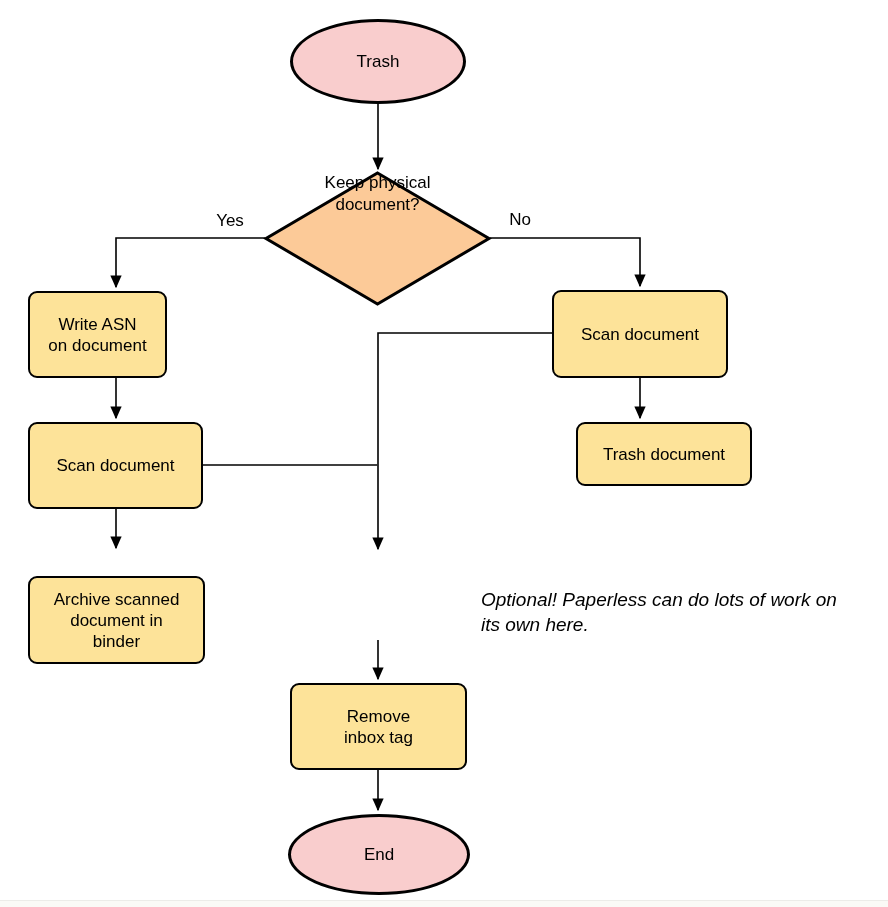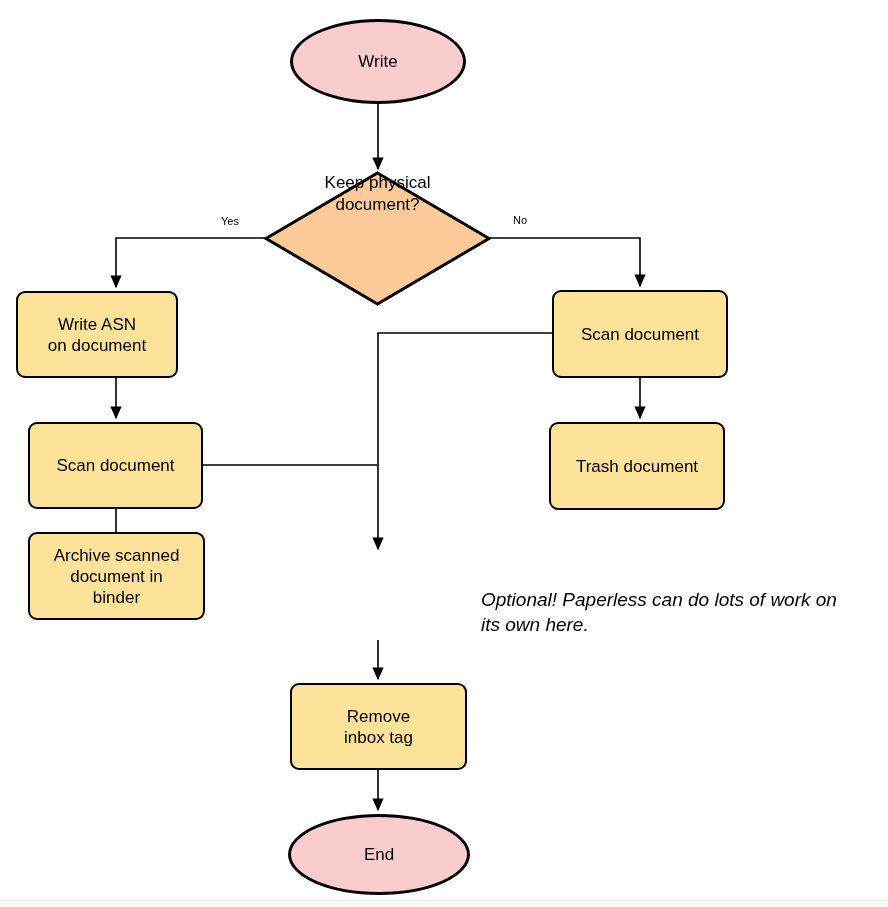--- a/index.html
+++ b/index.html
@@ -52,21 +52,21 @@
   }
   .decision-svg {
     position: absolute;
     left: 0; top: 0;
     overflow: visible;
   }
   .decision-wrap .node-label { position: relative; }
   .edge-label {
     position: absolute;
     transform: translate(-50%, -50%);
-    font-size: 11px;
+    font-size: 17px;
     line-height: 18px;
     background: #ffffff;
     padding: 0 2px;
     white-space: nowrap;
   }
   .annotation {
     position: absolute;
     font-size: 19px;
     line-height: 25px;
     font-style: italic;
@@ -103,51 +103,51 @@
       <path d="M116 509 V548" marker-end="url(#arrow)"></path>
       <path d="M640 378 V418" marker-end="url(#arrow)"></path>
       <path d="M552 333 H378 V549" marker-end="url(#arrow)"></path>
       <path d="M203 465 H377.2"></path>
       <path d="M378 640 V679" marker-end="url(#arrow)"></path>
       <path d="M378 770 V810" marker-end="url(#arrow)"></path>
     </g>
   </svg>
 
   <div class="node terminator" style="left:290px;top:19px;width:176px;height:85px">
-    <span class="node-label">Write</span>
+    <span class="node-label">Trash</span>
   </div>
 
   <div class="decision-wrap" style="left:265px;top:172px;width:225px;height:133px">
     <svg class="decision-svg" width="225" height="133" viewBox="0 0 225 133" xmlns="http://www.w3.org/2000/svg">
       <polygon points="112.5,1 224,66.5 112.5,132 1,66.5" stroke="#000000" stroke-width="3" fill="#FCCA98"></polygon>
     </svg>
     <span class="node-label">Keep physical
 document?</span>
   </div>
 
-  <div class="node process" style="left:16px;top:291px;width:162px;height:87px">
+  <div class="node process" style="left:28px;top:291px;width:139px;height:87px">
     <span class="node-label">Write ASN
 on document</span>
   </div>
 
   <div class="node process" style="left:28px;top:422px;width:175px;height:87px">
     <span class="node-label">Scan document</span>
   </div>
 
-  <div class="node process" style="left:28px;top:532px;width:177px;height:88px">
+  <div class="node process" style="left:28px;top:576px;width:177px;height:88px">
     <span class="node-label">Archive scanned
 document in
 binder</span>
   </div>
 
   <div class="node process" style="left:552px;top:290px;width:176px;height:88px">
     <span class="node-label">Scan document</span>
   </div>
 
-  <div class="node process" style="left:549px;top:422px;width:176px;height:88px">
+  <div class="node process" style="left:576px;top:422px;width:176px;height:64px">
     <span class="node-label">Trash document</span>
   </div>
 
 
   <div class="node terminator" style="left:288px;top:814px;width:182px;height:81px">
     <span class="node-label">End</span>
   </div>
 
   <div class="node process" style="left:290px;top:683px;width:177px;height:87px">
     <span class="node-label">Remove

